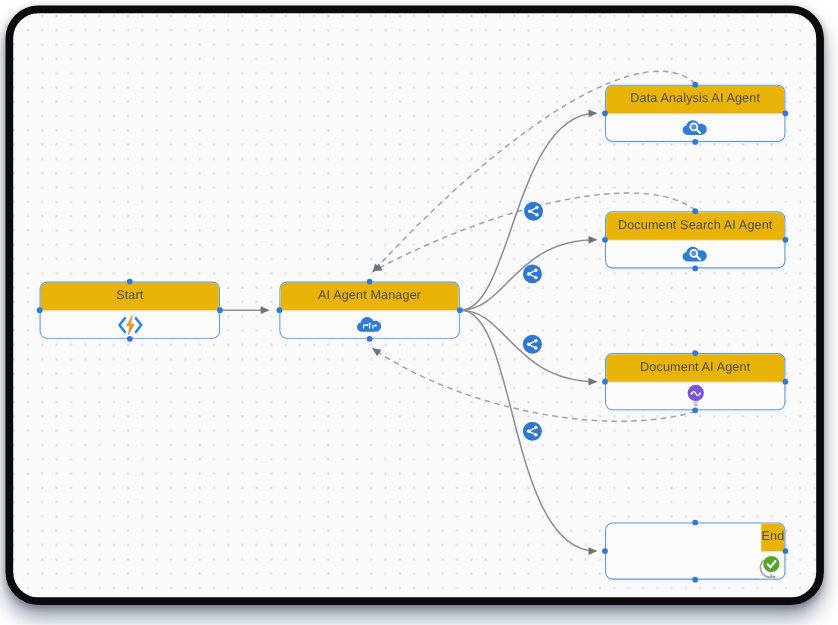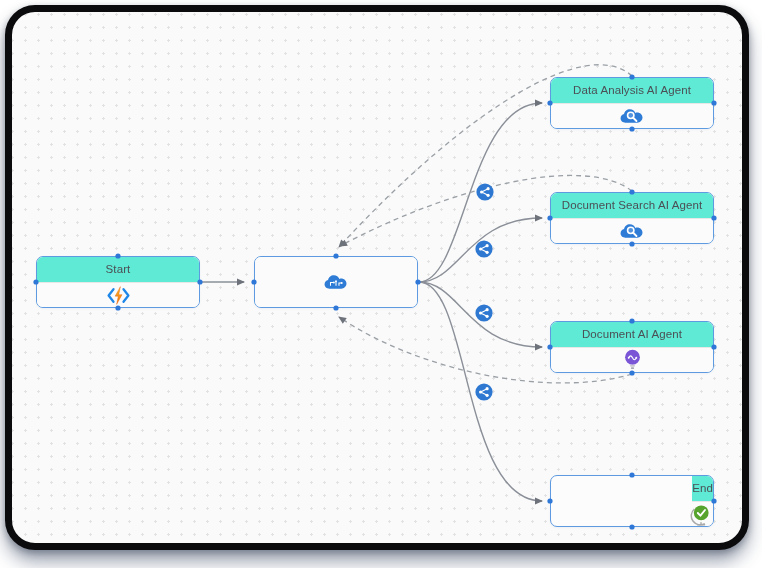--- a/index.html
+++ b/index.html
@@ -15,21 +15,21 @@
     box-shadow:0 12px 18px rgba(47,62,92,.45),0 3px 7px rgba(20,25,40,.35);
   }
   
   #edges{position:absolute;left:0;top:0;width:762px;height:568px;pointer-events:none;}
   
   .node{position:absolute;width:164px;height:52px;box-sizing:border-box;
     background:#fcfcfc;border:1.5px solid #5d9ae0;border-radius:7px;
     display:flex;flex-direction:column;overflow:hidden;
     box-shadow:0 1px 2px rgba(90,130,180,.08);}
   .node-title{height:25px;line-height:25px;text-align:center;font-size:11.5px;
-    color:#4c4f56;border-bottom:1px solid #e7e7e7;background:#5eead4;
+    color:#4c4f56;border-bottom:1px solid #e7e7e7;background:#eab308;
     white-space:nowrap;letter-spacing:.1px;}
   .node-body{flex:1;display:flex;align-items:center;justify-content:center;background:#fbfbfb;}
   .node-body svg{display:block;}
 </style>
 </head>
 <body>
 
 <div id="stage">
 
   <div id="canvas-frame"></div>
@@ -45,20 +45,21 @@
             </linearGradient>
           </defs>
         <path d="M7.2,3 L2.5,9 L7.2,15" stroke="#1f87e8" stroke-width="2.2" fill="none" stroke-linecap="round" stroke-linejoin="round"></path>
         <path d="M16.8,3 L21.5,9 L16.8,15" stroke="#1f87e8" stroke-width="2.2" fill="none" stroke-linecap="round" stroke-linejoin="round"></path>
         <polygon points="13.8,0.5 8.8,9.6 11.8,9.6 10.2,17.5 15.4,8.2 12.2,8.2" fill="url(#boltg)" stroke="#e65c00" stroke-width="0.4"></polygon>
       </svg>
     </div>
   </div>
 
   <div class="node" style="left:254px;top:256px;">
+    <div class="node-title">AI Agent Manager</div>
     <div class="node-body">
       <svg width="26" height="18" viewBox="0 0 24 17">
         <path d="M5.8,14.8 C3.2,14.8 1.2,12.9 1.2,10.6 C1.2,8.7 2.6,7.1 4.5,6.7 C4.9,4.1 7.2,2.1 10,2.1 C12.4,2.1 14.4,3.6 15.2,5.6 C15.7,5.4 16.3,5.3 16.9,5.3 C19.7,5.3 21.9,7.4 21.9,10 C21.9,12.7 19.7,14.8 16.9,14.8 Z" fill="#2e7cd6"></path>
         <path d="M6.8,12 v-3 h3.2 M12,12 v-4.2 M14.8,12 v-2.6 h2.6" stroke="#ffffff" stroke-width="1" fill="none"></path>
         <circle cx="10" cy="9" r="0.9" fill="#ffffff"></circle>
           <circle cx="12" cy="7.8" r="0.9" fill="#ffffff"></circle>
           <circle cx="17.4" cy="9.4" r="0.9" fill="#ffffff"></circle>
       </svg>
     </div>
   </div>

